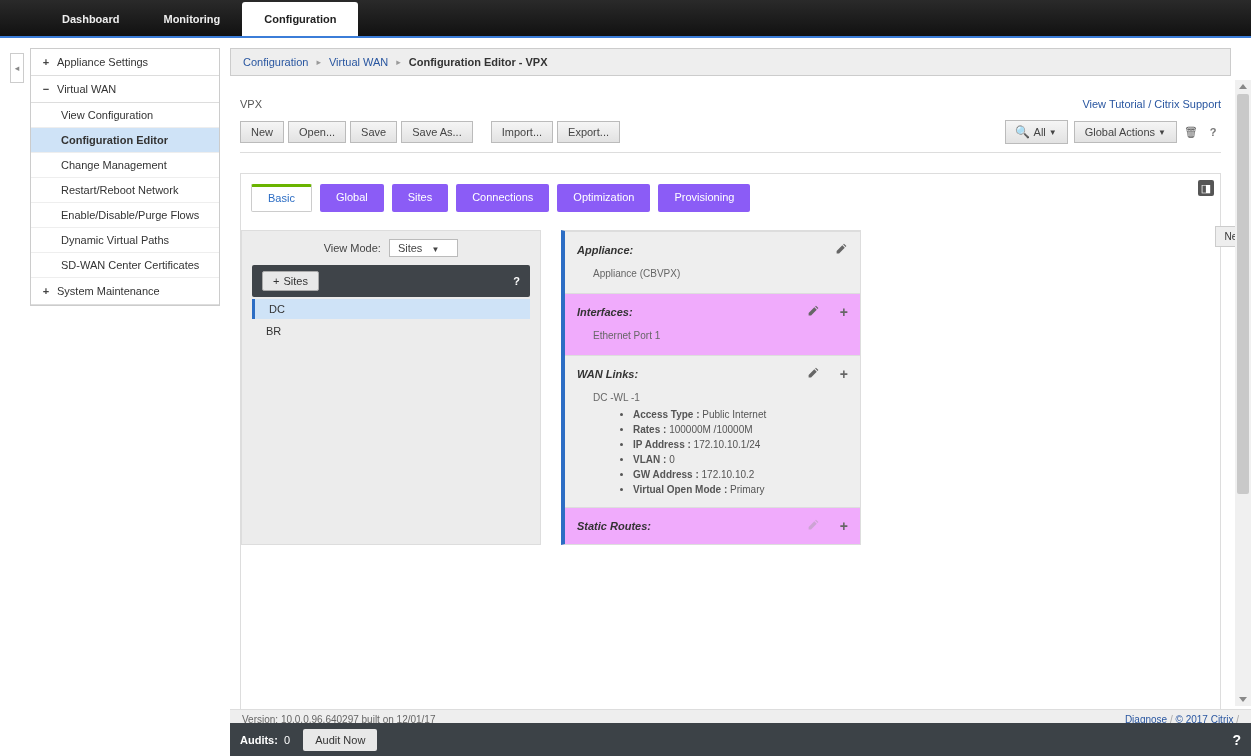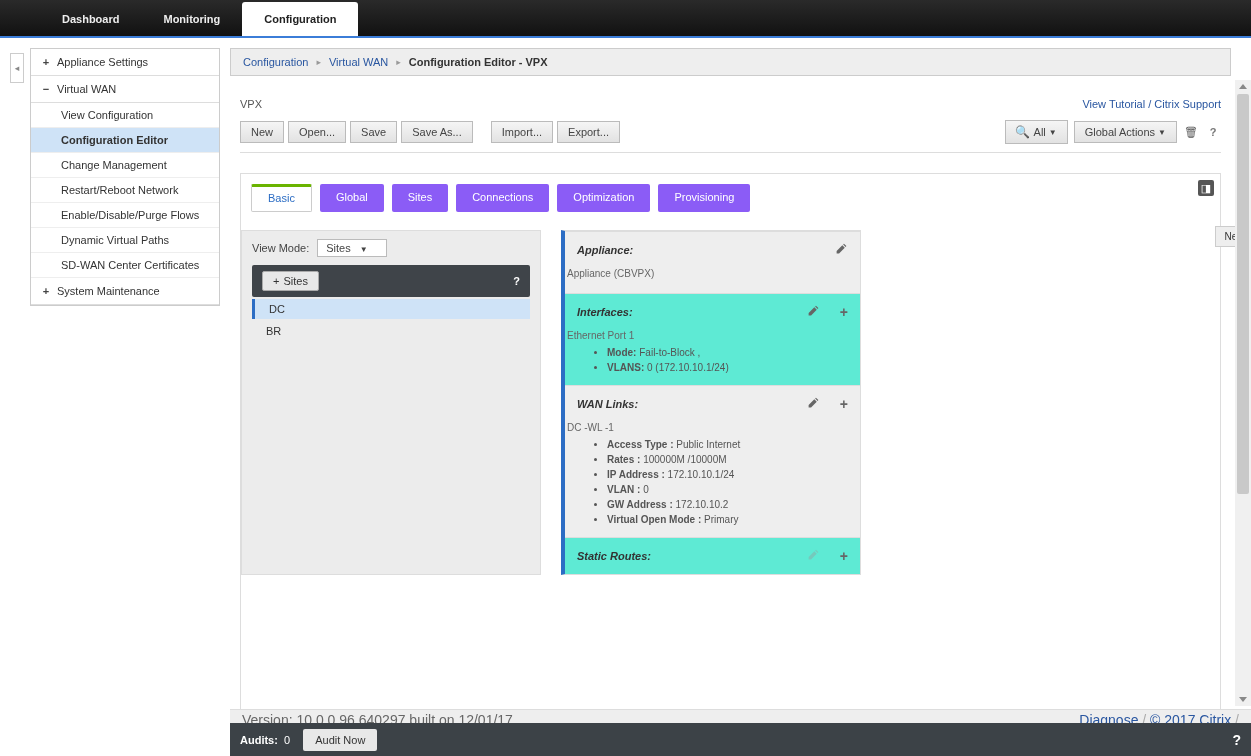--- a/index.html
+++ b/index.html
@@ -44,48 +44,48 @@
   .editor-body { margin: 0 10px; border:1px solid #ddd; position:relative; padding-bottom:300px; }
   .editor-plusicon { position:absolute; top:6px; right:6px; width:16px; height:16px; background:#555; color:#fff; font-size:11px; display:flex; align-items:center; justify-content:center; cursor:pointer; border-radius:2px;}
 
   .cfg-tabs { display:flex; gap:8px; margin:10px 0 18px 10px;}
   .cfg-tab { background:#8b5cf6; color:#fff; padding:7px 16px; font-size:11px; cursor:pointer; border-radius:2px;}
   .cfg-tab.active { background:#fff; color:#2c6dc4; border:1px solid #ccc; border-top:3px solid #6ab400; padding-top:5px;}
 
   .two-cols { display:flex; gap:20px; margin: 12px 0 0 0; }
 
   .left-panel { width: 300px; background:#ececec; border:1px solid #ddd; }
-  .vm-row { padding:8px 10px; display:flex; align-items:center; gap:8px; font-size:11px; color:#444;}
+  .vm-row { padding:8px 10px; display:flex; align-items:center; gap:8px; font-size:11px; color:#444;justify-content:center;}
   .vm-select { border:1px solid #bbb; background:#fff; padding:2px 18px 2px 8px; font-size:11px; cursor:pointer; position:relative;}
   .sites-bar { background:#3f4449; color:#fff; padding:6px 10px; margin:0 10px; display:flex; align-items:center; justify-content:space-between; border-radius:2px;}
   .sites-btn { background:#e8e8e8; color:#333; border:1px solid #aaa; padding:3px 10px; font-size:11px; cursor:pointer; border-radius:2px; display:flex; align-items:center; gap:4px;}
   .site-item { padding:4px 14px; font-size:11px; cursor:pointer; margin: 2px 10px;}
   .site-item.selected { background:#cfe3f7; border-left:3px solid #2c6dc4;}
 
   .right-panel { width:300px; border:1px solid #ddd; border-left:4px solid #2c6dc4; background:#eee; }
   .detail-tabs { display:flex; border-bottom:1px solid #ddd; background:#fff;}
   .dt { flex:0 0 auto; padding:5px 18px; font-size:10px; color:#777; cursor:pointer; border-right:1px solid #eee;}
   .dt.wide { flex:1; text-align:center;}
-  .section { border-top:1px solid #ddd; background:#5eead4; }
+  .section { border-top:1px solid #ddd; background:#f0abfc; }
   .section.greybg { background:#eee; }
   .sec-head { display:flex; align-items:center; justify-content:space-between; padding:10px 12px;}
   .sec-head .lbl { font-weight:bold; font-size:11px; color:#333;font-style:italic;}
   .sec-actions { display:flex; gap:20px; color:#666; font-size:13px;}
   .pencil, .plus { cursor:pointer; }
-  .sec-body { padding: 0 14px 10px 2px; font-size:10px; color:#555;}
+  .sec-body { padding: 0 14px 10px 28px; font-size:10px; color:#555;}
   .sec-body .sub { font-size:10px; color:#666; margin-bottom:4px; }
   .sec-body ul { list-style: disc; padding-left: 40px; }
   .sec-body li { font-size:10px; line-height:1.5;}
   .sec-body b { font-weight:bold; }
 
   
   .float-tab { position:absolute; top:226px; right:2px; background:#eee; border:1px solid #ccc; padding:4px 8px; font-size:10px; cursor:pointer;}
 
   
-  .footer1 { position:absolute; bottom:27px; left:230px; right:0; height:20px; background:#eee; border-top:1px solid #ddd; display:flex; justify-content:space-between; align-items:center; padding:0 12px; font-size:14px; color:#666;}
+  .footer1 { position:absolute; bottom:27px; left:230px; right:0; height:20px; background:#eee; border-top:1px solid #ddd; display:flex; justify-content:space-between; align-items:center; padding:0 12px; font-size:10px; color:#666;}
   .footer1 a { color:#2956a0; text-decoration:none;}
   .footer2 { position:absolute; bottom:0; left:230px; right:0; height:33px; background:#3c4247; color:#fff; display:flex; align-items:center; padding:0 10px; font-size:11px; justify-content:space-between;}
   .audit-btn { background:#e8e8e8; color:#333; padding:5px 12px; cursor:pointer; border-radius:2px; margin-left:10px;}
   .footer-q { font-size:14px; font-weight:bold; cursor:pointer;}
 
   
   .fake-scroll { position:absolute; top:80px; right:0; bottom:50px; width:16px; background:#f0f0f0;}
   .fake-scroll::before, .fake-scroll::after { content:''; position:absolute; left:4px; width:0; height:0; border-left:4px solid transparent; border-right:4px solid transparent;}
   .fake-scroll::before { top:4px; border-bottom:5px solid #888;}
   .fake-scroll::after { bottom:4px; border-top:5px solid #888;}
@@ -233,24 +233,20 @@
                 <span class="pencil">
                   <svg class="pencil-svg" viewBox="0 0 16 16">
                       <path fill="#666" d="M2 11l7-7 3 3-7 7H2v-3zM10 3l1-1 3 3-1 1-3-3z"></path>
                     </svg>
                 </span>
                 <span class="plus" style="font-size:14px;font-weight:bold;">+</span>
               </span>
             </div>
             <div class="sec-body">
               <div class="sub">Ethernet Port 1</div>
-              <ul>
-                <li><b>Mode:</b> <span>Fail-to-Block ,</span></li>
-                <li><b>VLANS:</b> <span>0 (172.10.10.1/24)</span></li>
-              </ul>
             </div>
           </div>
 
           <div class="section greybg">
             <div class="sec-head">
               <span class="lbl">WAN Links:</span>
               <span class="sec-actions">
                 <span class="pencil">
                   <svg class="pencil-svg" viewBox="0 0 16 16">
                       <path fill="#666" d="M2 11l7-7 3 3-7 7H2v-3zM10 3l1-1 3 3-1 1-3-3z"></path>

